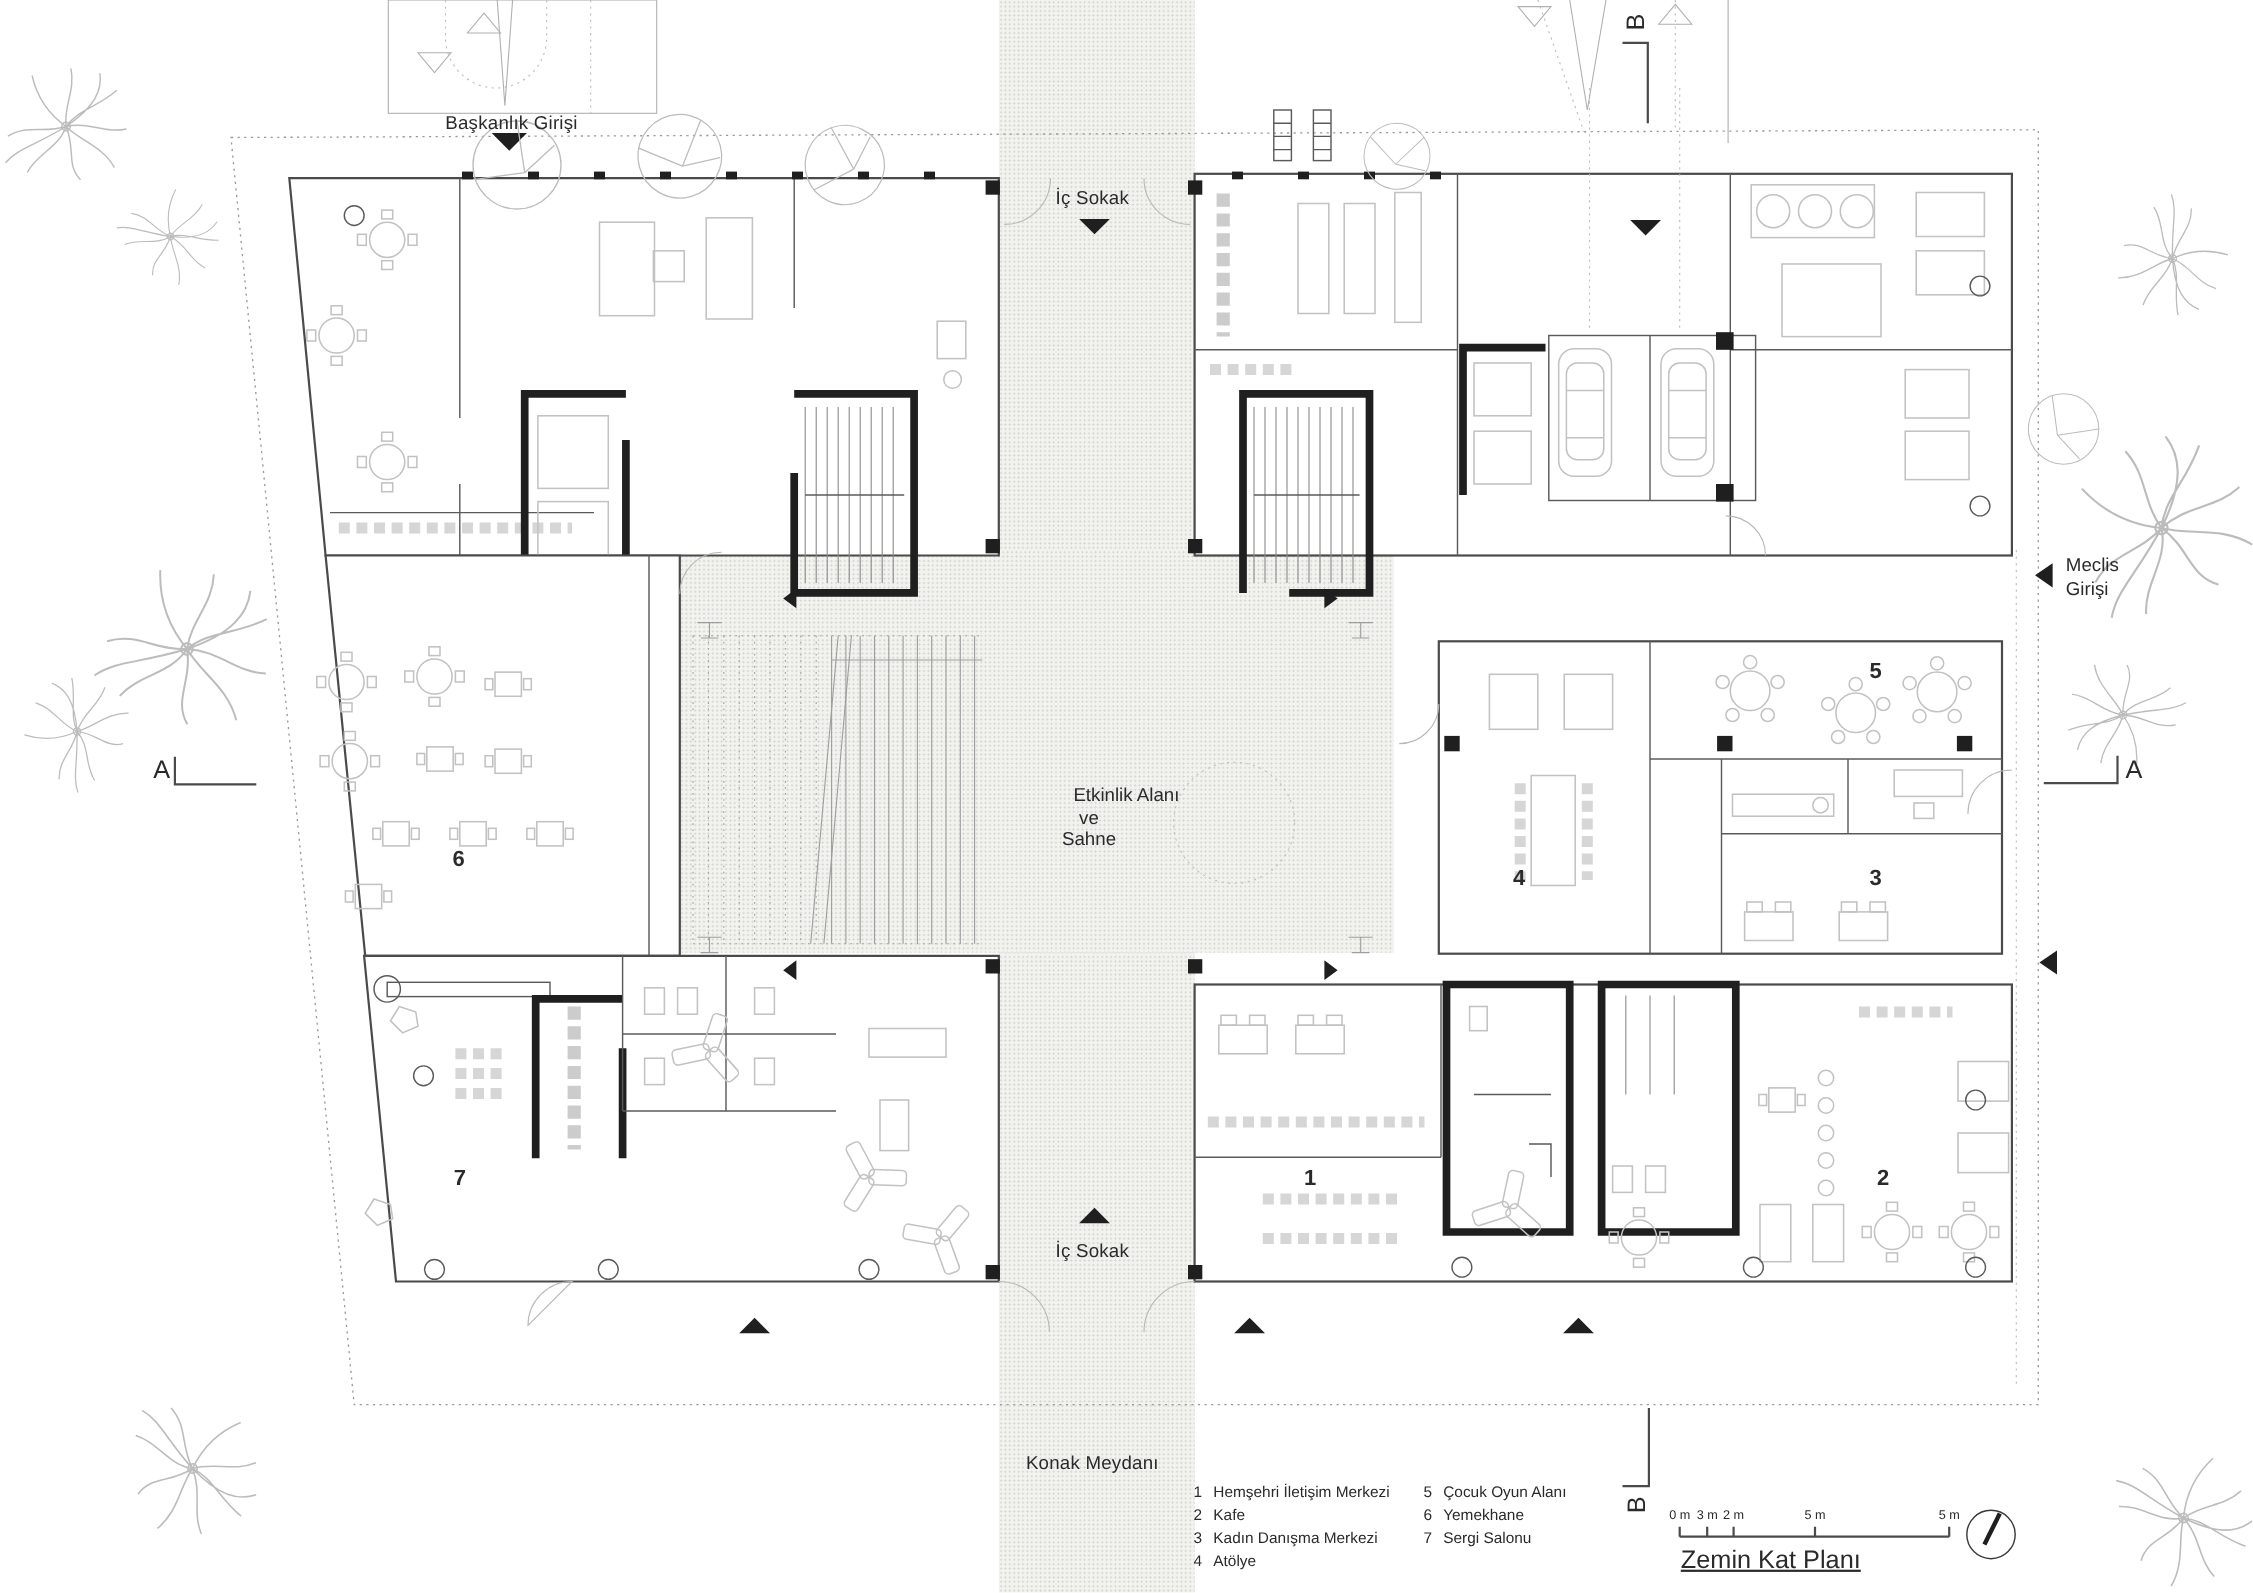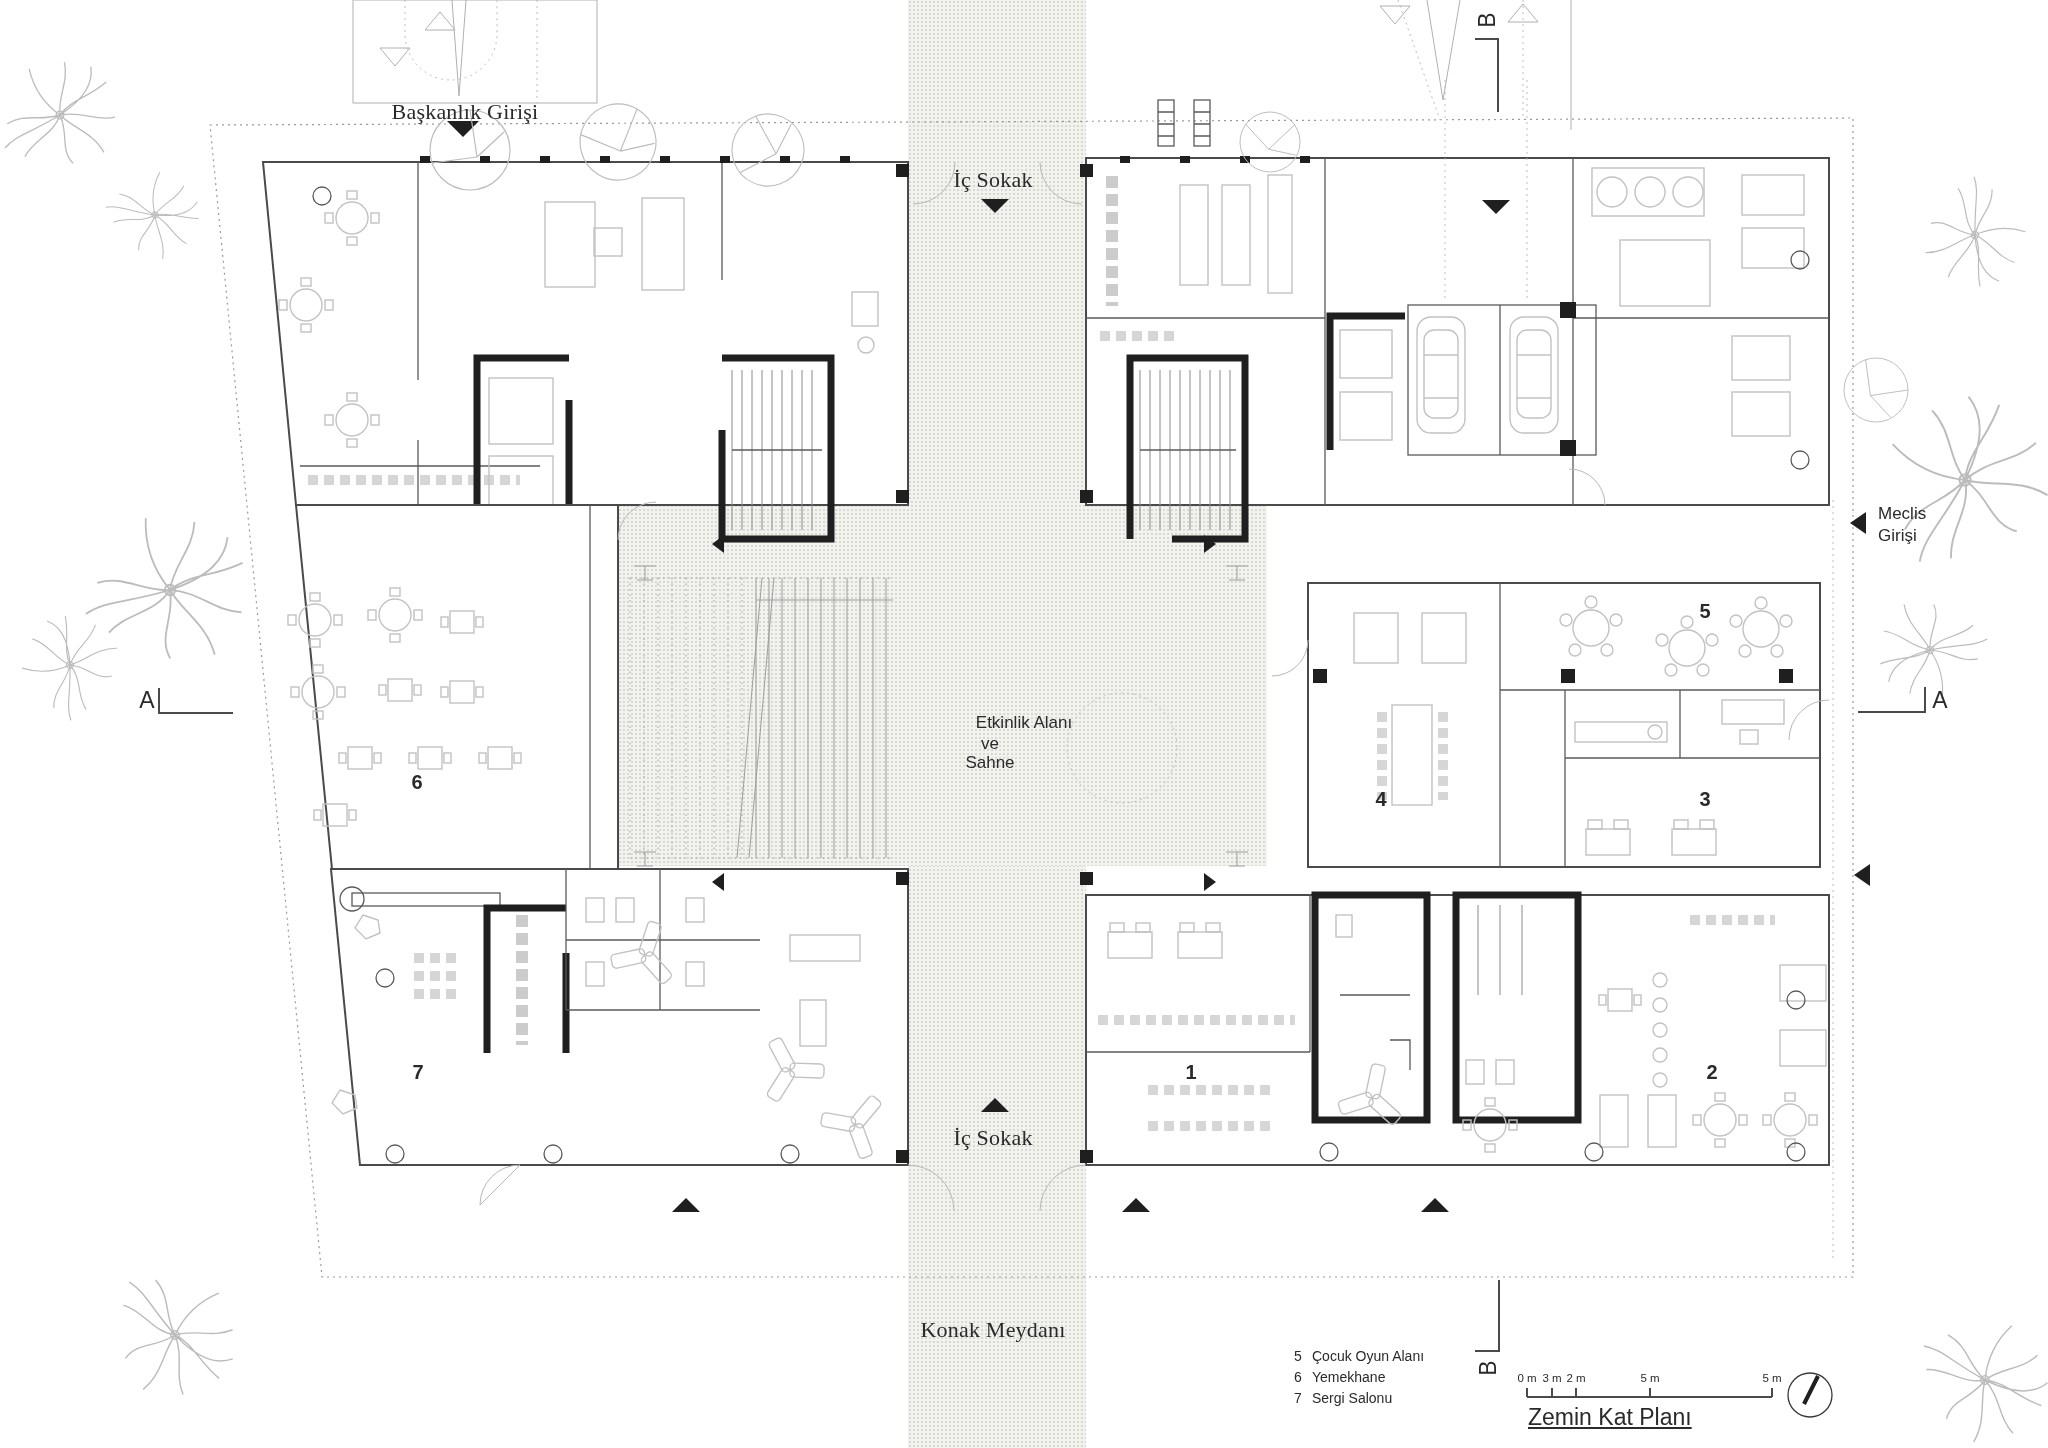--- a/index.html
+++ b/index.html
@@ -21,21 +21,21 @@
   .tr  {stroke:#8a8a8a;stroke-width:1;fill:none;}
   .amph{stroke:#9d9d9d;stroke-width:1;fill:none;}
   .amphd{stroke:#9d9d9d;stroke-width:1;stroke-dasharray:1.5 4;fill:none;}
   .tree{stroke:#bcbcbc;stroke-width:1.2;fill:none;}
   .mark{stroke:#4a4a4a;stroke-width:2;fill:none;}
   .arc {stroke:#b8b8b8;stroke-width:1;fill:none;}
   .ramp{stroke:#b0b0b0;stroke-width:1;fill:none;}
   
   .lbl{position:absolute;z-index:5;white-space:nowrap;}
   .c  {transform:translate(-50%,-50%);text-align:center;}
-  .entry{font-size:22px;font-weight:500;letter-spacing:.2px;font-family:Liberation Serif, serif;}
+  .entry{font-size:17px;font-weight:500;letter-spacing:.2px;}
   .area {font-size:17px;font-weight:500;}
   .num  {font-size:20px;font-weight:700;transform:translate(-50%,-50%);}
   .sec  {font-size:23px;font-weight:500;transform:translate(-50%,-50%);}
   .secR {font-size:23px;font-weight:500;transform:translate(-50%,-50%) rotate(-90deg);}
   .legend{position:absolute;z-index:5;font-size:14px;line-height:21px;font-weight:500;}
   .legend .n{display:inline-block;min-width:13px;margin-right:5px;}
   .title{position:absolute;z-index:5;font-size:23px;font-weight:500;text-decoration:underline;}
   .sc  {position:absolute;z-index:5;font-size:11.5px;font-weight:500;transform:translate(-50%,0);}
 </style>
 </head>
@@ -456,20 +456,26 @@
   <div class="lbl num" style="left:1381px;top:799px;">4</div>
   <div class="lbl num" style="left:1705px;top:611px;">5</div>
   <div class="lbl num" style="left:417px;top:782px;">6</div>
   <div class="lbl num" style="left:418px;top:1072px;">7</div>
 
   <div class="lbl sec" style="left:147px;top:700px;">A</div>
   <div class="lbl sec" style="left:1940px;top:700px;">A</div>
   <div class="lbl secR" style="left:1487px;top:20px;">B</div>
   <div class="lbl secR" style="left:1488px;top:1368px;">B</div>
 
+  <div class="legend" style="left:1085px;top:1346px;">
+    <div><span class="n">1</span><span>Hemşehri İletişim Merkezi</span></div>
+    <div><span class="n">2</span><span>Kafe</span></div>
+    <div><span class="n">3</span><span>Kadın Danışma Merkezi</span></div>
+    <div><span class="n">4</span><span>Atölye</span></div>
+  </div>
   <div class="legend" style="left:1294px;top:1346px;">
     <div><span class="n">5</span><span>Çocuk Oyun Alanı</span></div>
     <div><span class="n">6</span><span>Yemekhane</span></div>
     <div><span class="n">7</span><span>Sergi Salonu</span></div>
   </div>
 
   <div class="sc" style="left:1527px;top:1372px;">0 m</div>
   <div class="sc" style="left:1552px;top:1372px;">3 m</div>
   <div class="sc" style="left:1576px;top:1372px;">2 m</div>
   <div class="sc" style="left:1650px;top:1372px;">5 m</div>

